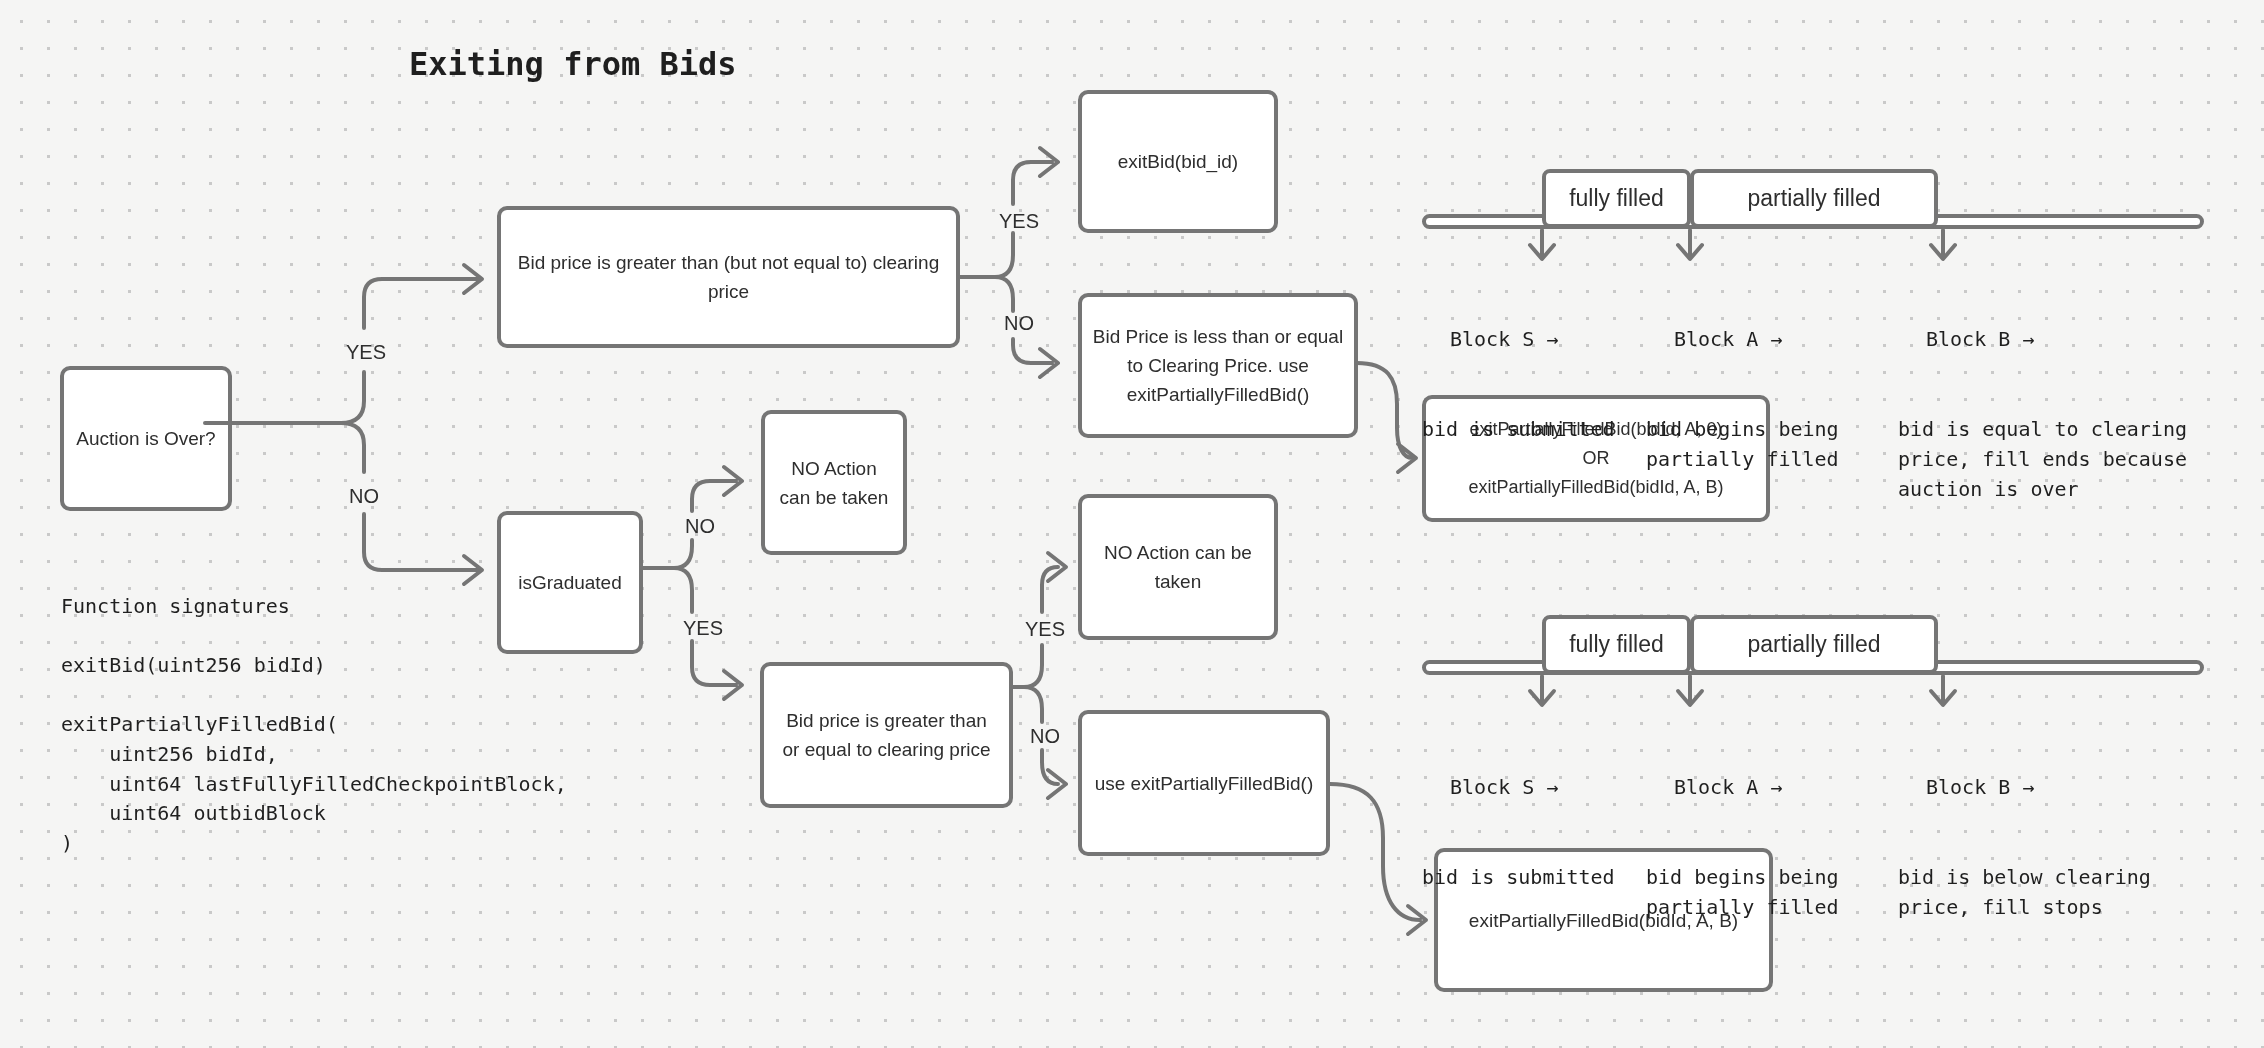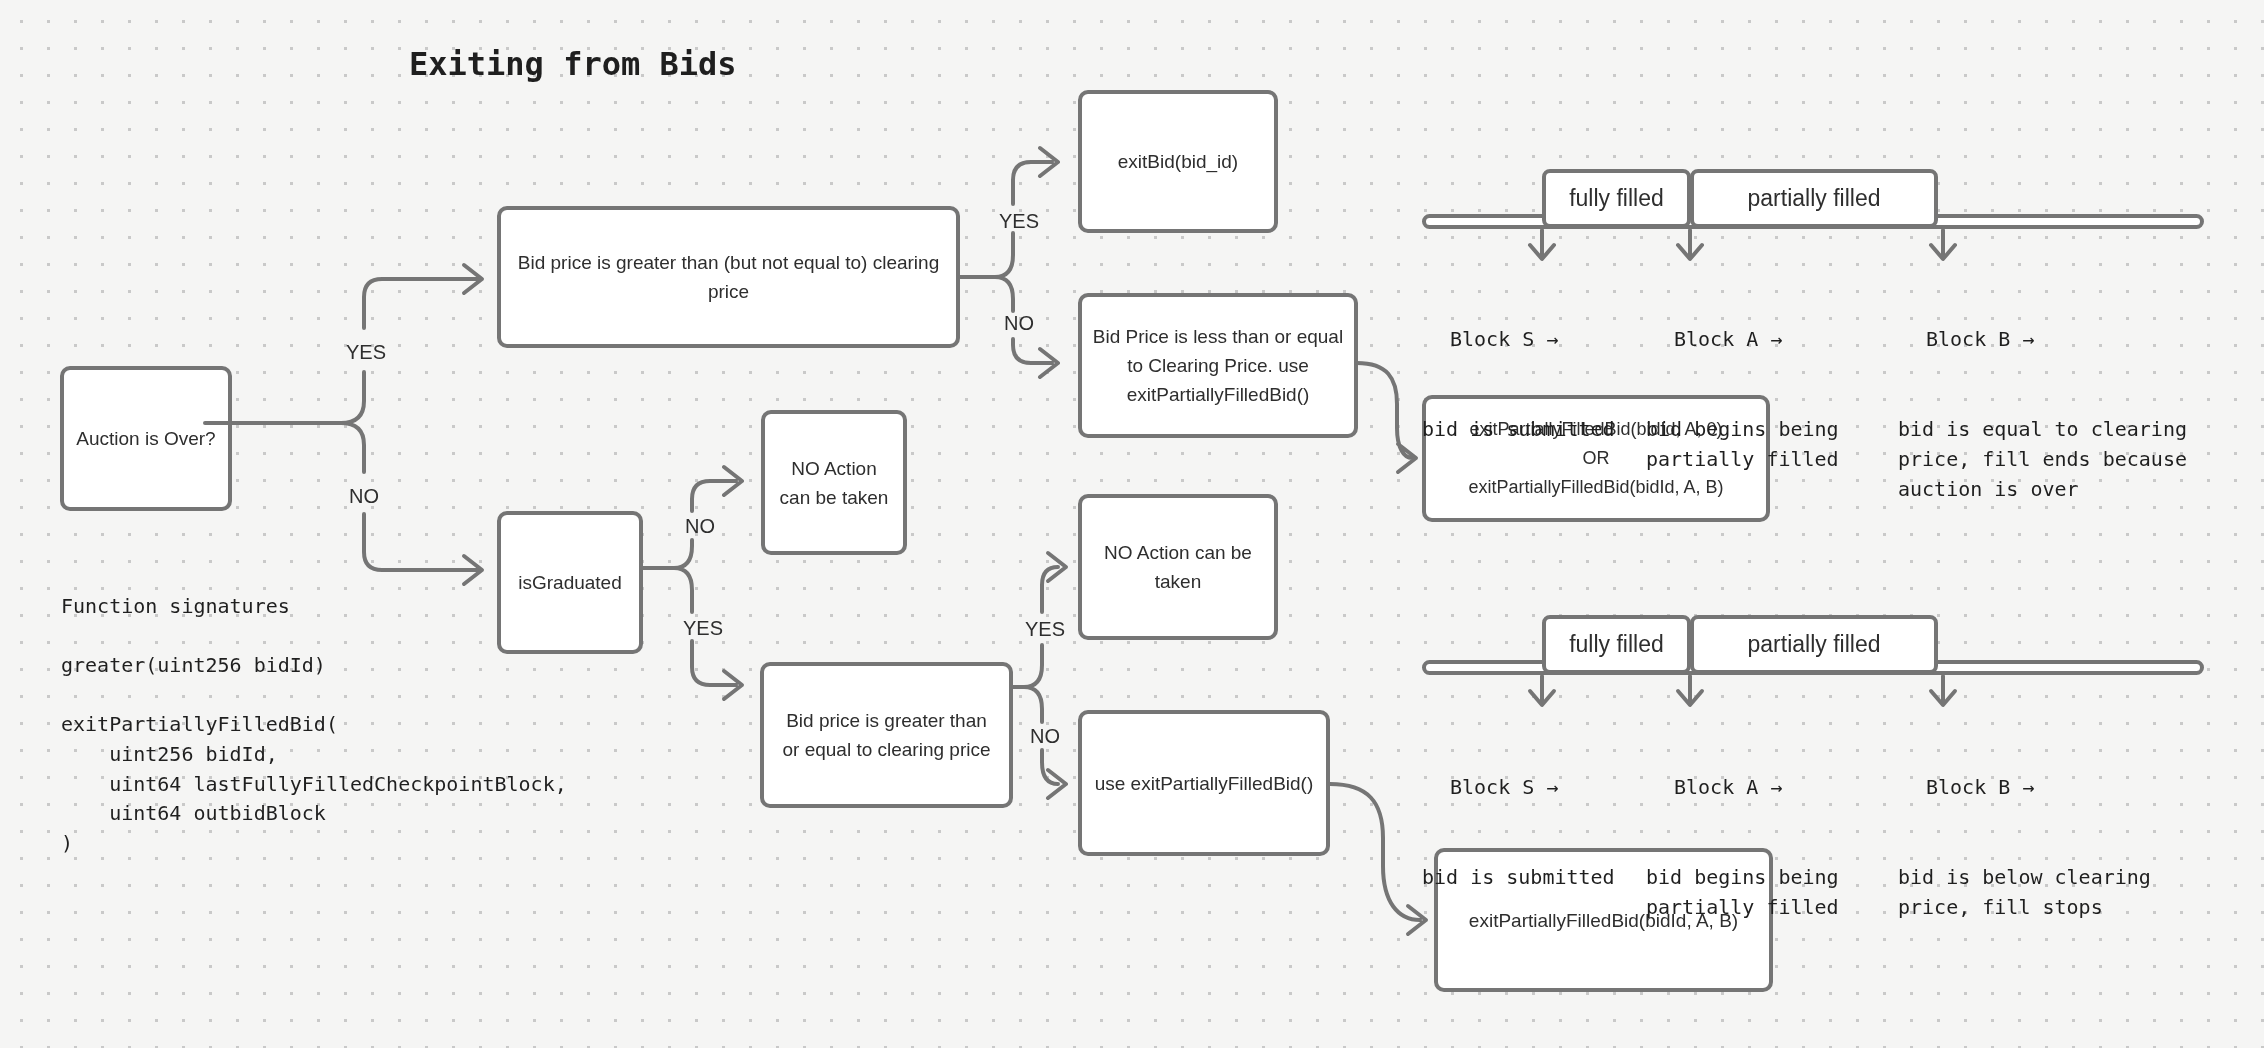--- a/index.html
+++ b/index.html
@@ -122,21 +122,21 @@
   <div class="branch-label" style="left:364px;top:496px;">NO</div>
   <div class="branch-label" style="left:1019px;top:221px;">YES</div>
   <div class="branch-label" style="left:1019px;top:323px;">NO</div>
   <div class="branch-label" style="left:700px;top:526px;">NO</div>
   <div class="branch-label" style="left:703px;top:628px;">YES</div>
   <div class="branch-label" style="left:1045px;top:629px;">YES</div>
   <div class="branch-label" style="left:1045px;top:736px;">NO</div>
 
   <div id="code-block" class="mono">Function signatures
 
-greater(uint256 bidId)
+exitBid(uint256 bidId)
 
 exitPartiallyFilledBid(
     uint256 bidId,
     uint64 lastFullyFilledCheckpointBlock,
     uint64 outbidBlock
 )</div>
 
   <div class="tl-bar" style="left:1422px;top:214px;"></div>
   <div class="tl-seg" style="left:1542px;top:169px;width:149px;">
     <span>fully filled</span>

